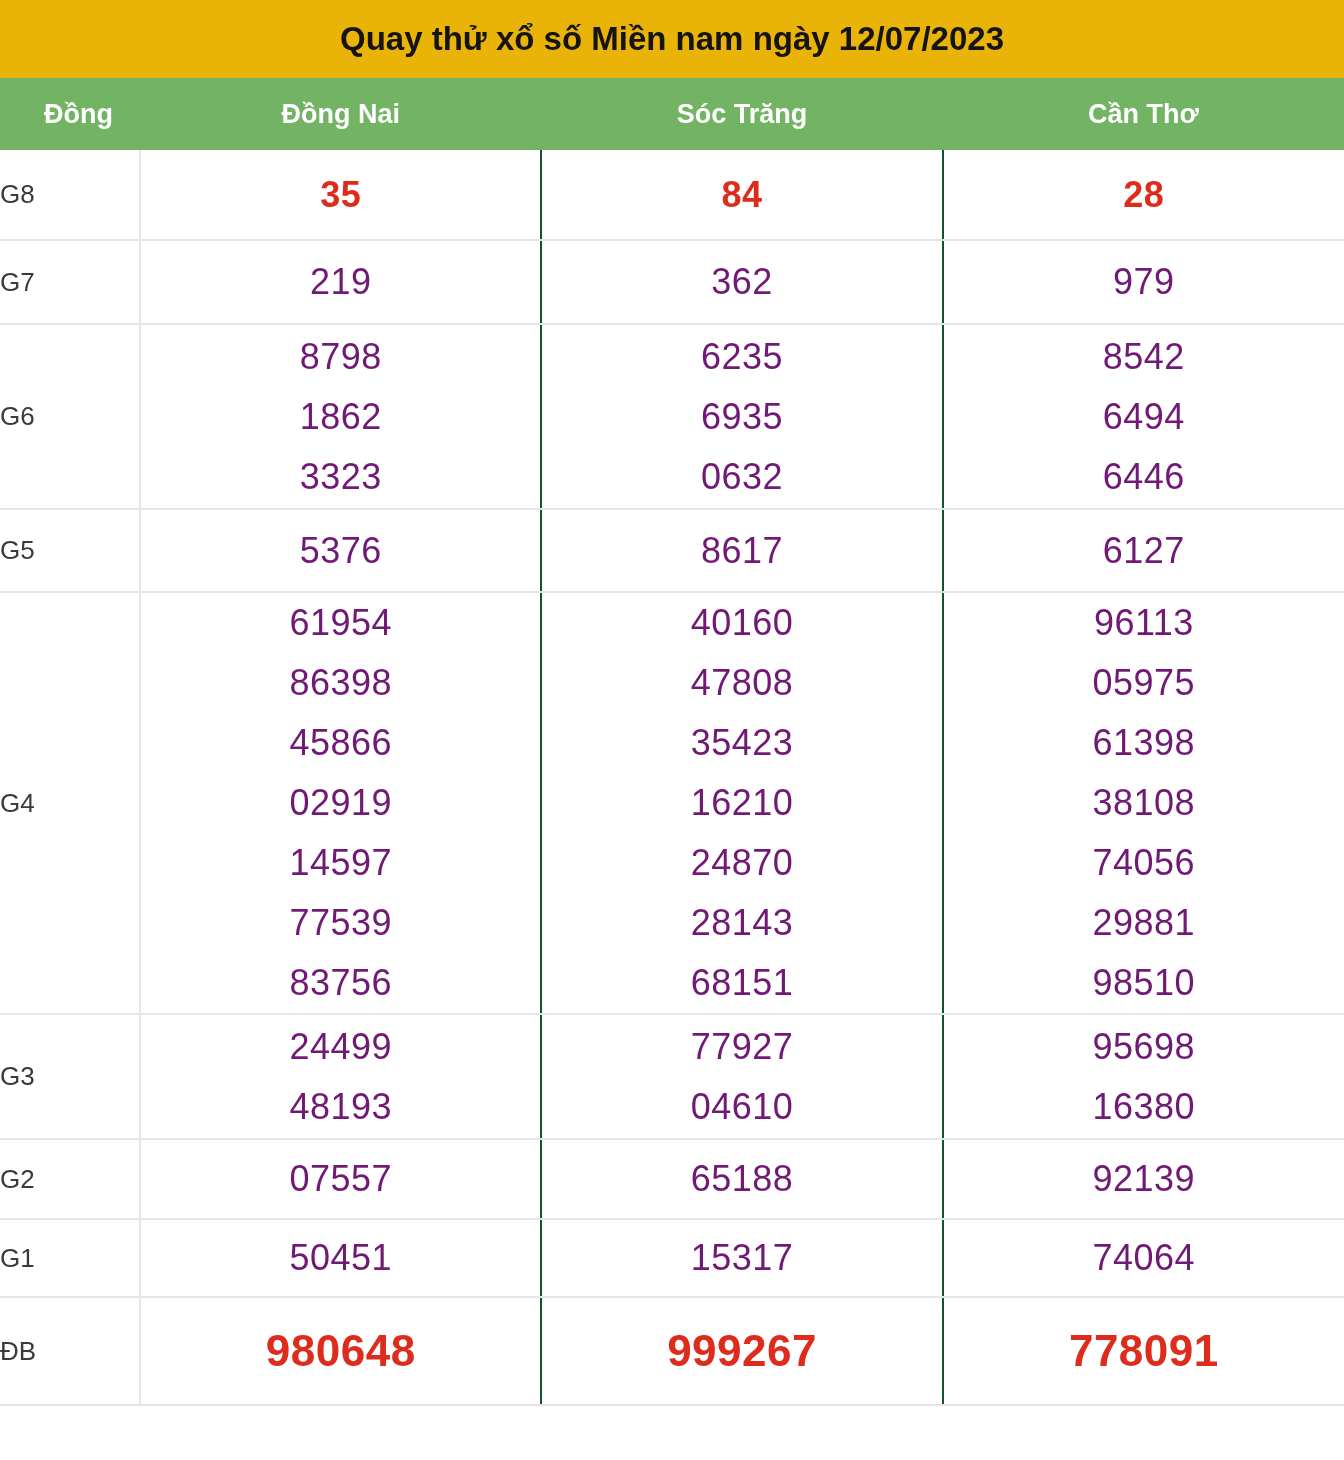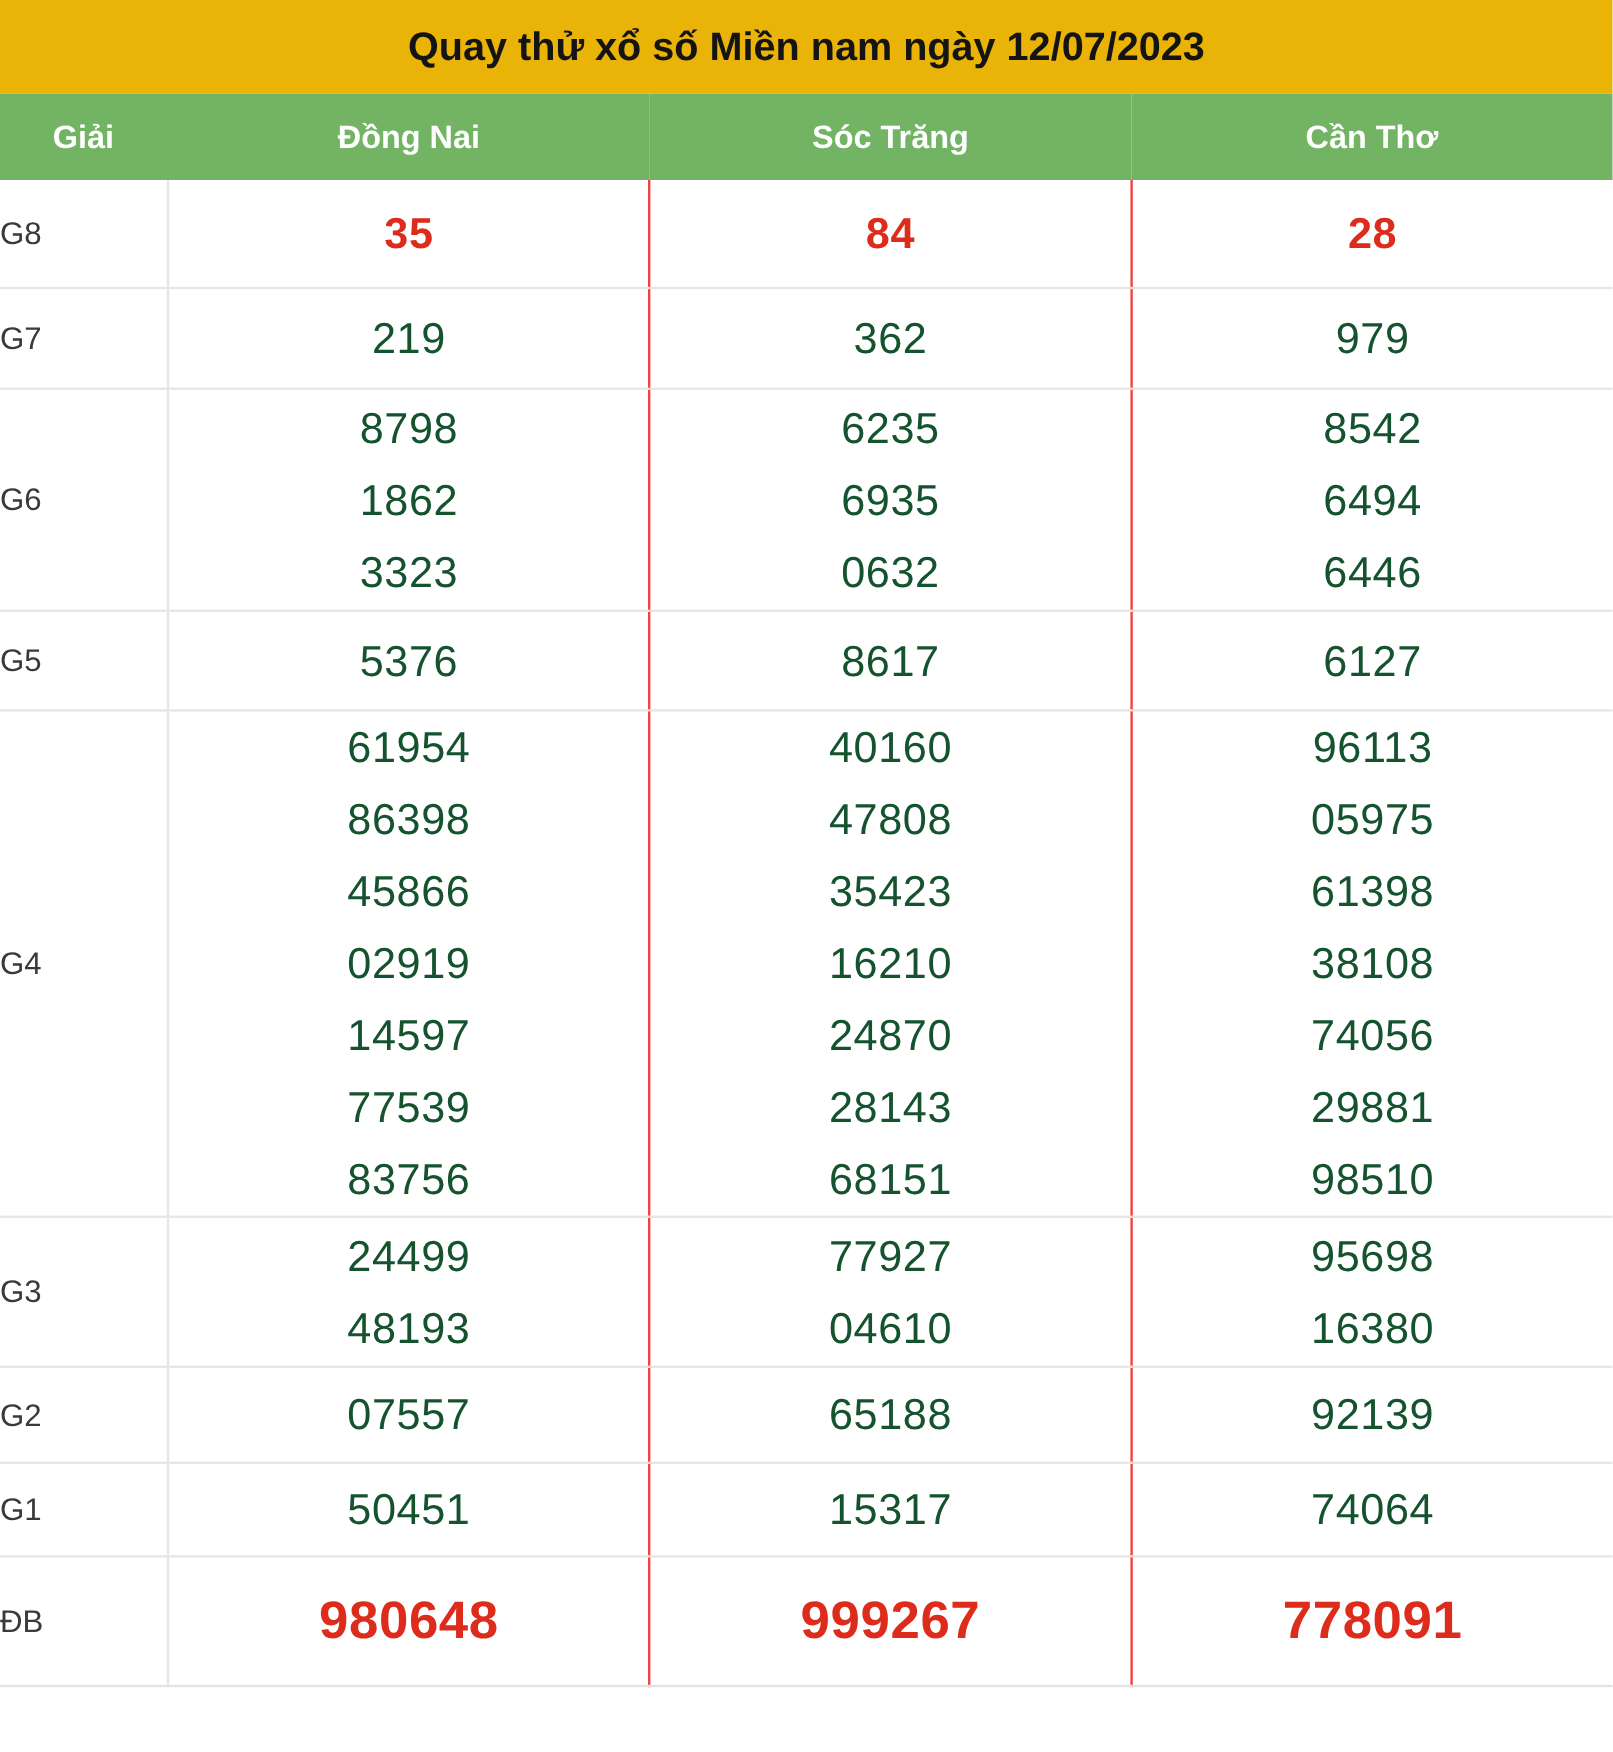--- a/index.html
+++ b/index.html
@@ -61,27 +61,27 @@
   tbody tr:last-child td { border-bottom: 2px solid #e3e3e3; }
   td.prize-cell {
     text-align: left;
     font-size: 26px;
     color: #3a3a3a;
     font-weight: normal;
     border-right: 2px solid #e6e6e6;
   }
   td.num-cell {
     text-align: center;
-    border-right: 2px solid #ef4444;
+    border-right: 2px solid #14532d;
     padding: 0;
   }
   td.num-cell:last-child { border-right: none; }
   .num {
     font-size: 36px;
-    color: #14532d;
+    color: #701a75;
     font-weight: normal;
     line-height: 60px;
     letter-spacing: 0.5px;
   }
   .num.red {
     color: #dd2b1c;
     font-weight: bold;
   }
   .num.big {
     font-size: 44px;
@@ -112,21 +112,21 @@
 
   <table class="lotto">
     <colgroup>
       <col class="c-prize">
       <col class="c-prov">
       <col class="c-prov">
       <col class="c-prov">
     </colgroup>
     <thead>
       <tr>
-        <th class="prize-head">Giải</th>
+        <th class="prize-head">Đồng</th>
         <th class="prov-head">Đồng Nai</th>
         <th class="prov-head">Sóc Trăng</th>
         <th class="prov-head">Cần Thơ</th>
       </tr>
     </thead>
     <tbody id="lotto-body">
         <tr class="r-g8">
           <td class="prize-cell">G8</td>
           <td class="num-cell">
             <div class="stack">

